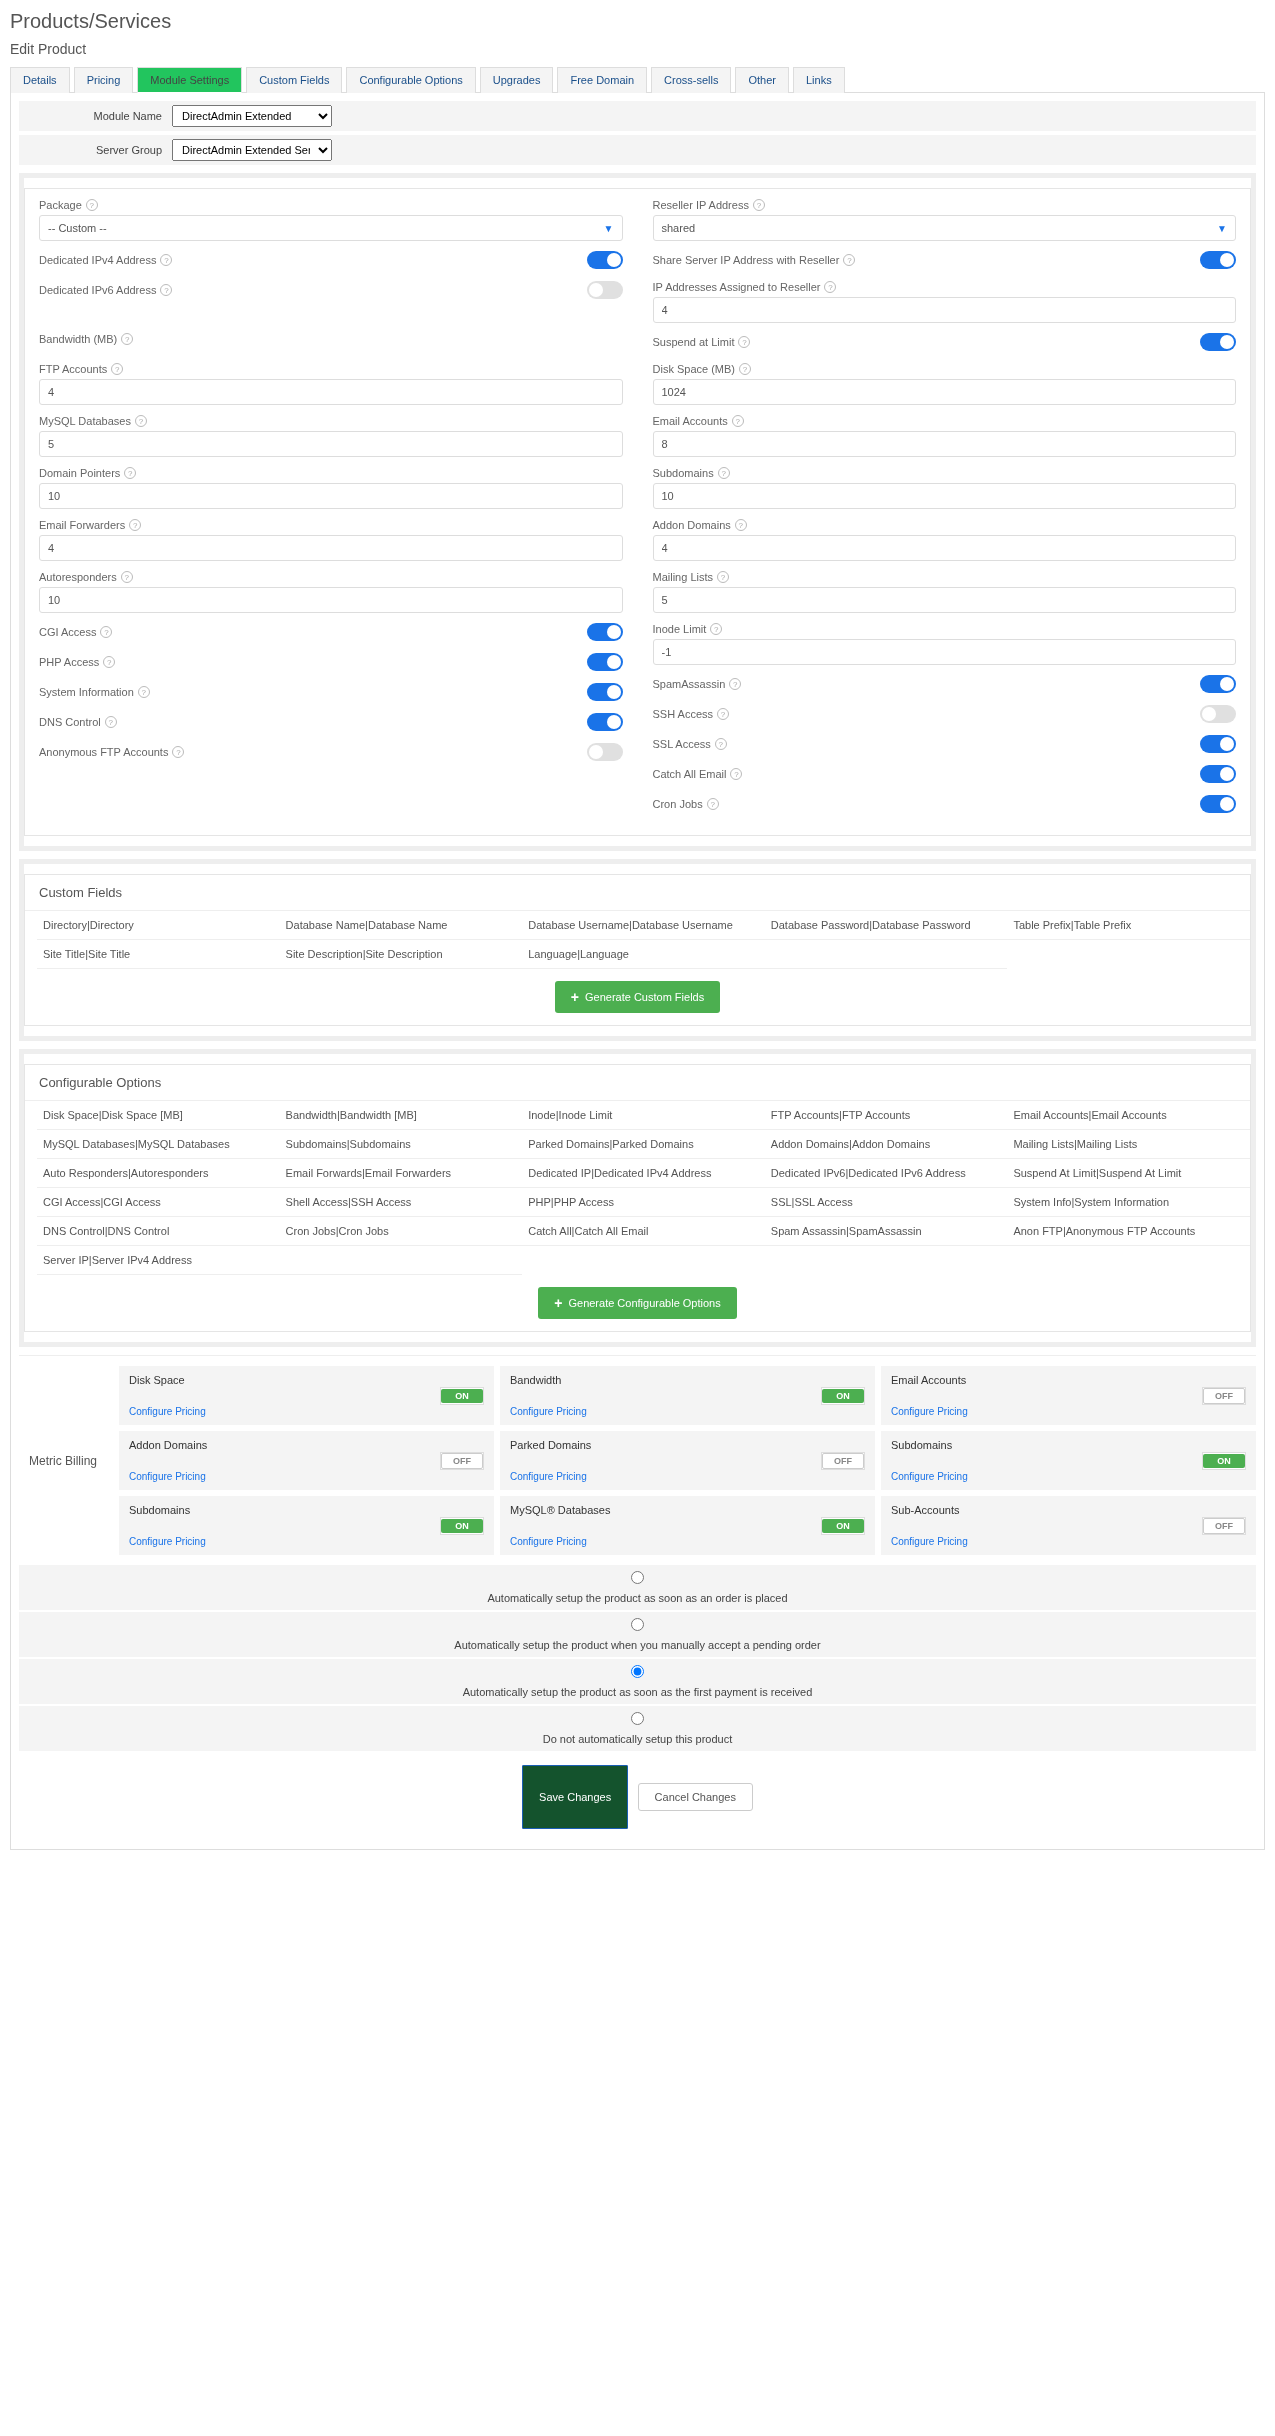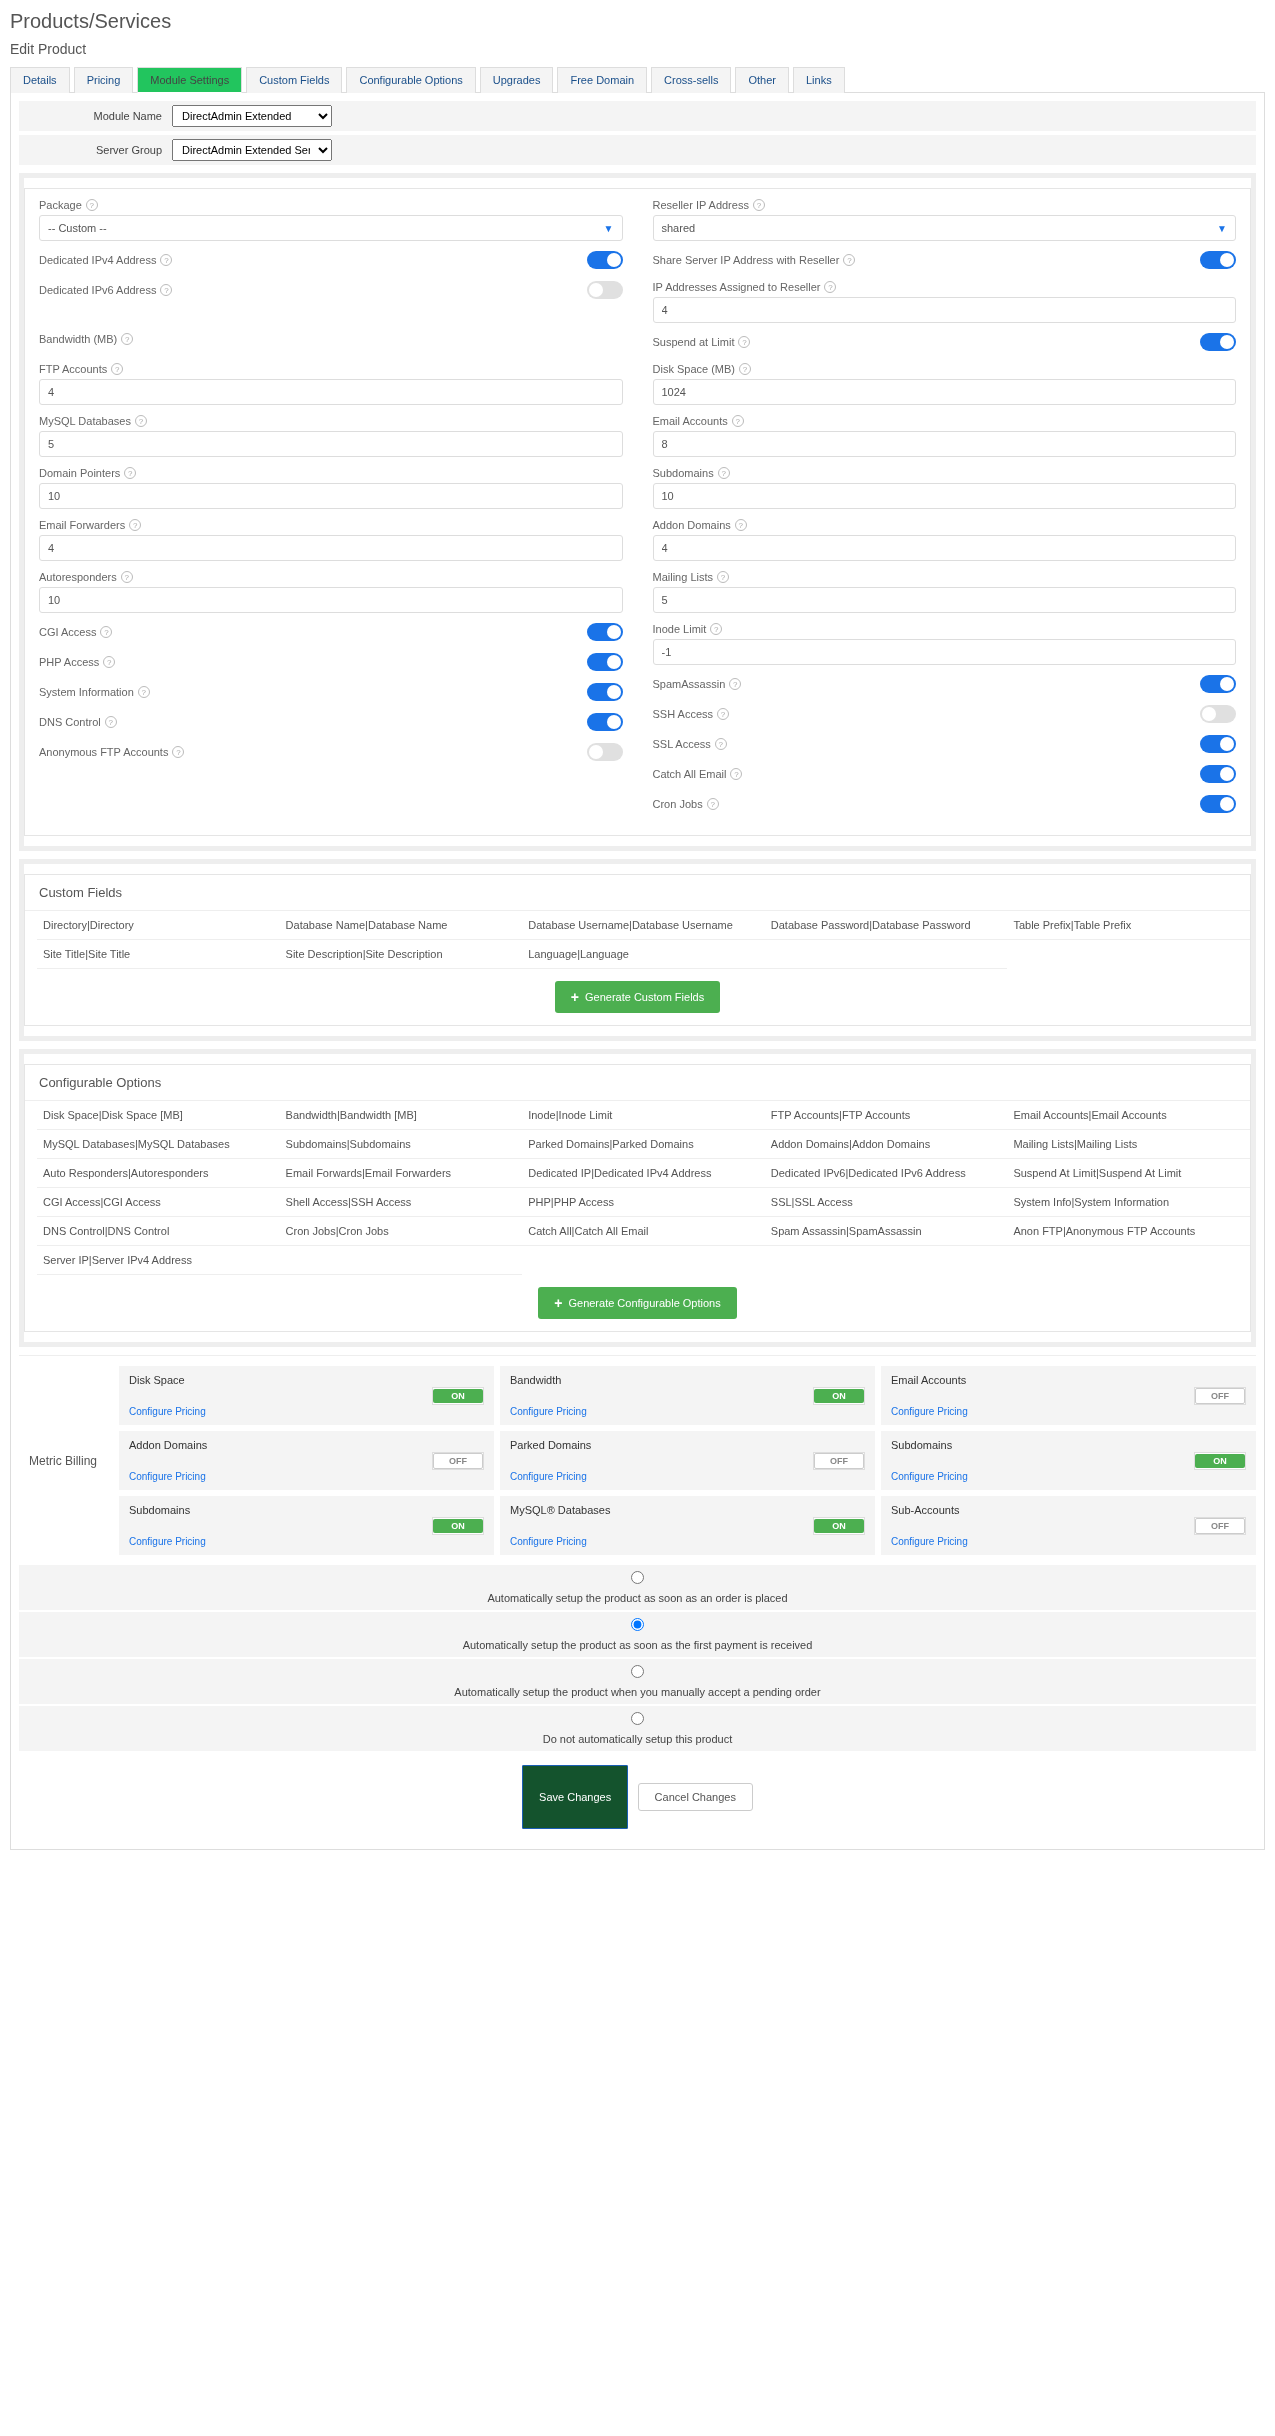--- a/index.html
+++ b/index.html
@@ -38,21 +38,21 @@
 .metric-section { display:flex; border-top:1px solid #eee; padding-top:10px; }
 .metric-label { width:100px; display:flex; align-items:center; padding:10px; color:#555; font-size:12px; }
 .metric-grid { flex:1; display:grid; grid-template-columns:1fr 1fr 1fr; gap:6px; }
 .metric-card { background:#f4f4f4; padding:8px 10px; display:flex; justify-content:space-between; align-items:center; }
 .metric-card .info { display:flex; flex-direction:column; gap:20px; }
 .metric-card .name { font-size:11px; color:#333; }
 .metric-card .link { font-size:10px; color:#1a73e8; cursor:pointer; }
 .badge { padding:2px 6px; border-radius:2px; font-size:9px; font-weight:bold; }
 .badge.on { background:#4caf50; color:#fff; }
 .badge.off { background:#fff; color:#888; border:1px solid #ccc; }
-.badge-wrap { display:flex; align-items:center; background:#fff; border:1px solid #ddd; width:52px; height:18px;justify-content:center; }
+.badge-wrap { display:flex; align-items:center; background:#fff; border:1px solid #ddd; width:44px; height:18px;justify-content:center; }
 .badge-wrap .badge { flex:1; text-align:center; }
 .radio-block { background:#f4f4f4; padding:6px 10px; margin:2px 0; display:flex; align-items:center; gap:8px; font-size:11px; color:#444;flex-direction:column; }
 .radio-block input { margin:0; }
 .footer-btns { text-align:center; padding:12px 0; }
 .btn-primary { background:#14532d; color:#fff; border:1px solid #1a5fb4; padding:25px 16px; border-radius:1px; cursor:pointer; font-size:11px; margin-right:6px; }
 .btn-default { background:#fff; color:#555; border:1px solid #ccc; padding:7px 16px; border-radius:3px; cursor:pointer; font-size:11px; }
 </style>
 </head>
 <body>
 
@@ -478,26 +478,26 @@
         </div>
       </div>
   </div>
 
   <div id="setup-radios" style="margin-top:10px;">
       <label class="radio-block">
         <input type="radio" name="setup" style="">
         <span>Automatically setup the product as soon as an order is placed</span>
       </label>
       <label class="radio-block">
+        <input type="radio" name="setup" style="">
+        <span>Automatically setup the product when you manually accept a pending order</span>
+      </label>
+      <label class="radio-block">
         <input type="radio" name="setup" checked="" style="">
         <span>Automatically setup the product as soon as the first payment is received</span>
-      </label>
-      <label class="radio-block">
-        <input type="radio" name="setup" style="">
-        <span>Automatically setup the product when you manually accept a pending order</span>
       </label>
       <label class="radio-block">
         <input type="radio" name="setup" style="">
         <span>Do not automatically setup this product</span>
       </label>
     </div>
 
   <div class="footer-btns">
     <button class="btn-primary">Save Changes</button>
     <button class="btn-default">Cancel Changes</button>

